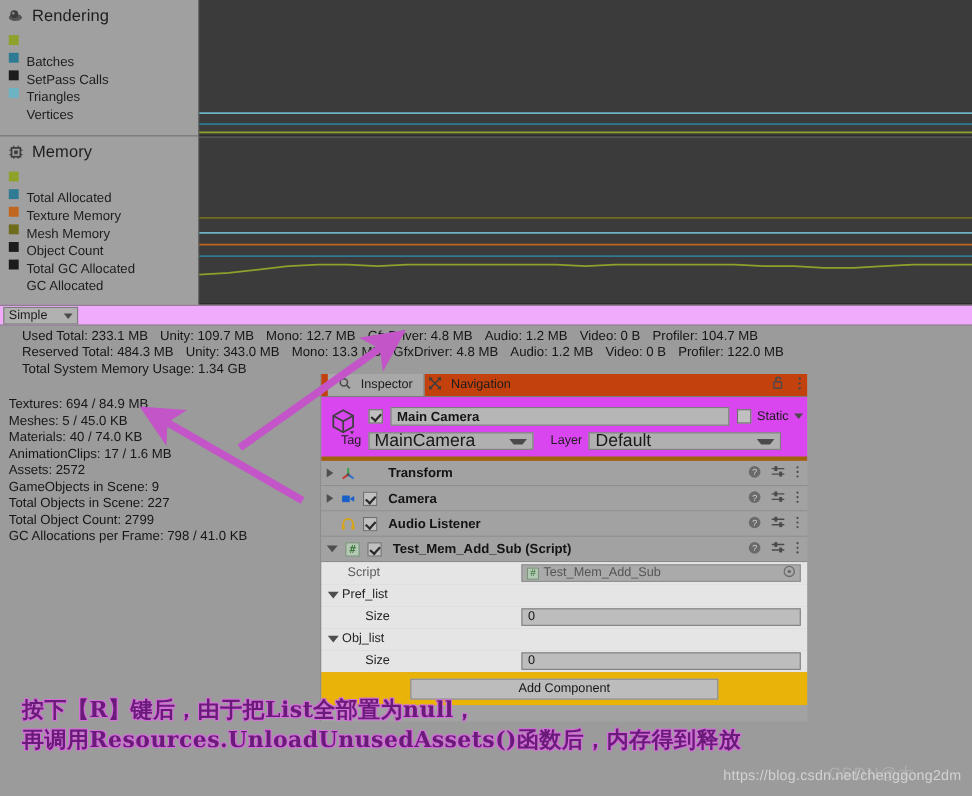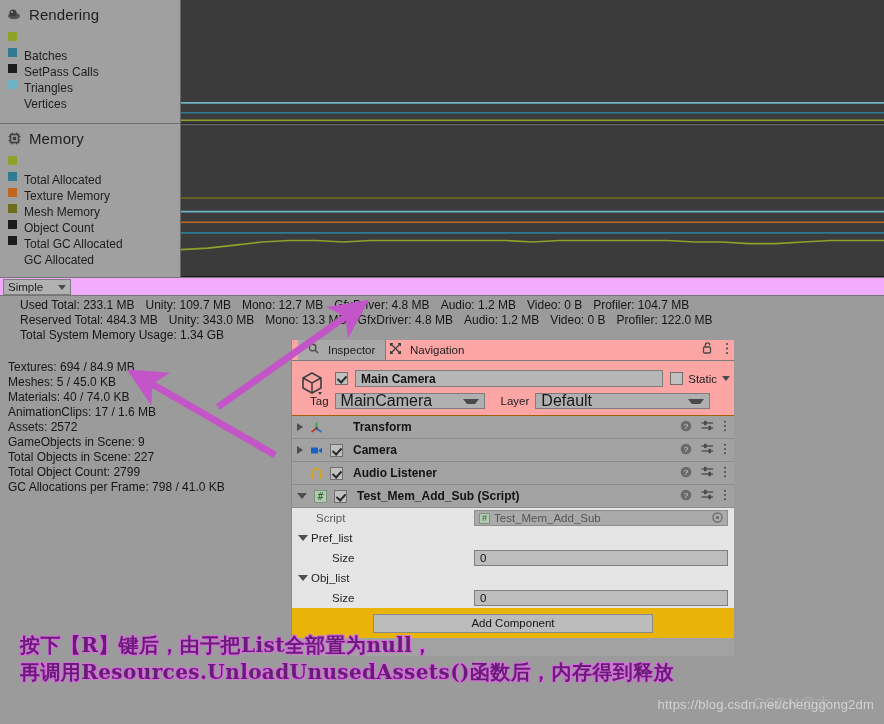--- a/index.html
+++ b/index.html
@@ -54,27 +54,27 @@
     color:#161616;white-space:nowrap;}
   .stats .line span{margin-right:11px;}
 
   .detail{position:absolute;left:8px;top:360px;}
   .detail .line{height:15px;line-height:15px;font-size:12px;color:#161616;white-space:nowrap;}
 
   
   .inspector{position:absolute;left:291px;top:340px;width:442px;height:316px;
     overflow:hidden;background:#a2a2a2;border-left:1px solid #8b8b8b;}
 
-  .insp-tabs{position:relative;height:20px;background:#fca5a5;border-bottom:1px solid #7b7b7b;}
+  .insp-tabs{position:relative;height:20px;background:#c2410c;border-bottom:1px solid #7b7b7b;}
   .itab{position:absolute;top:0;height:20px;display:flex;align-items:center;gap:5px;
     padding:0 10px;font-size:11.5px;color:#1c1c1c;box-sizing:border-box;}
   .itab.active{background:#a8a8a8;border-right:1px solid #7b7b7b;}
   .insp-tools{position:absolute;right:4px;top:2px;display:flex;align-items:center;gap:8px;}
 
-  .insp-head{position:relative;height:54px;background:#fca5a5;border-bottom:1px solid #a16207;}
+  .insp-head{position:relative;height:54px;background:#d946ef;border-bottom:4px solid #a16207;}
   .cube{position:absolute;left:7px;top:9px;width:28px;height:28px;}
   .cbx{width:13px;height:13px;background:#c0c0c0;border:1px solid #6f6f6f;
     box-sizing:border-box;position:relative;flex:0 0 auto;}
   .cbx.on:after{content:"";position:absolute;left:3px;top:1px;width:4px;height:7px;
     border:solid #2a2a2a;border-width:0 2px 2px 0;transform:rotate(42deg);}
   .namerow{position:absolute;left:43px;top:9px;right:4px;display:flex;align-items:center;gap:7px;}
   .nameinput{flex:1;height:17px;background:#b6b6b6;border:1px solid #7d7d7d;
     box-sizing:border-box;display:flex;align-items:center;padding:0 5px;
     font-size:12px;font-weight:bold;color:#141414;}
   .staticbox{display:flex;align-items:center;gap:5px;font-size:11.5px;color:#1c1c1c;}

